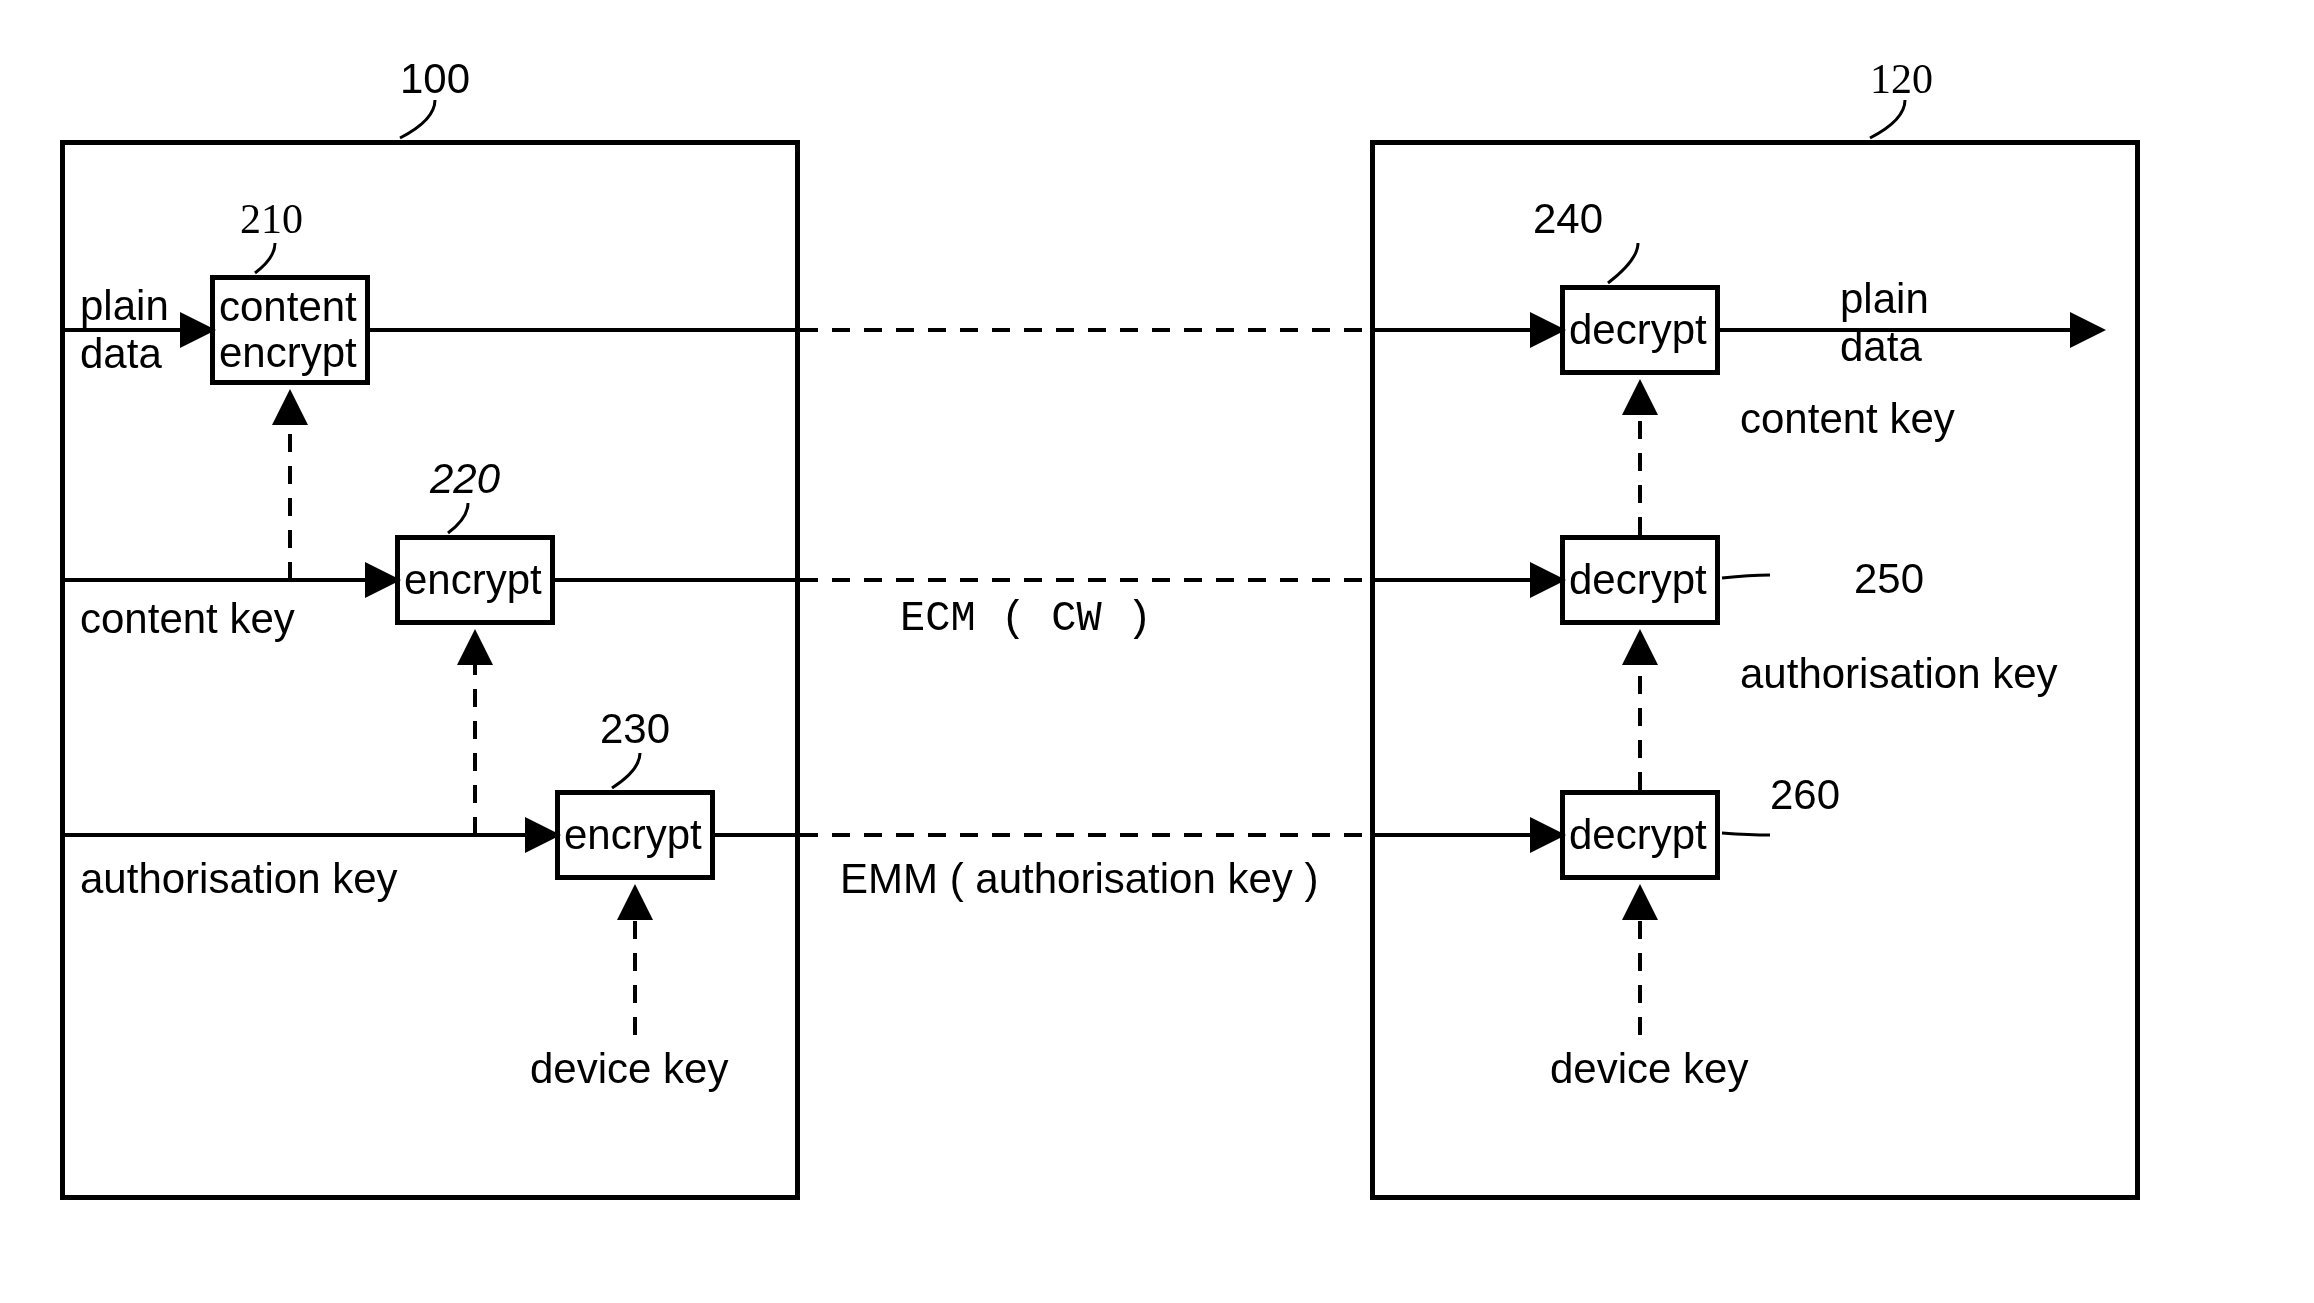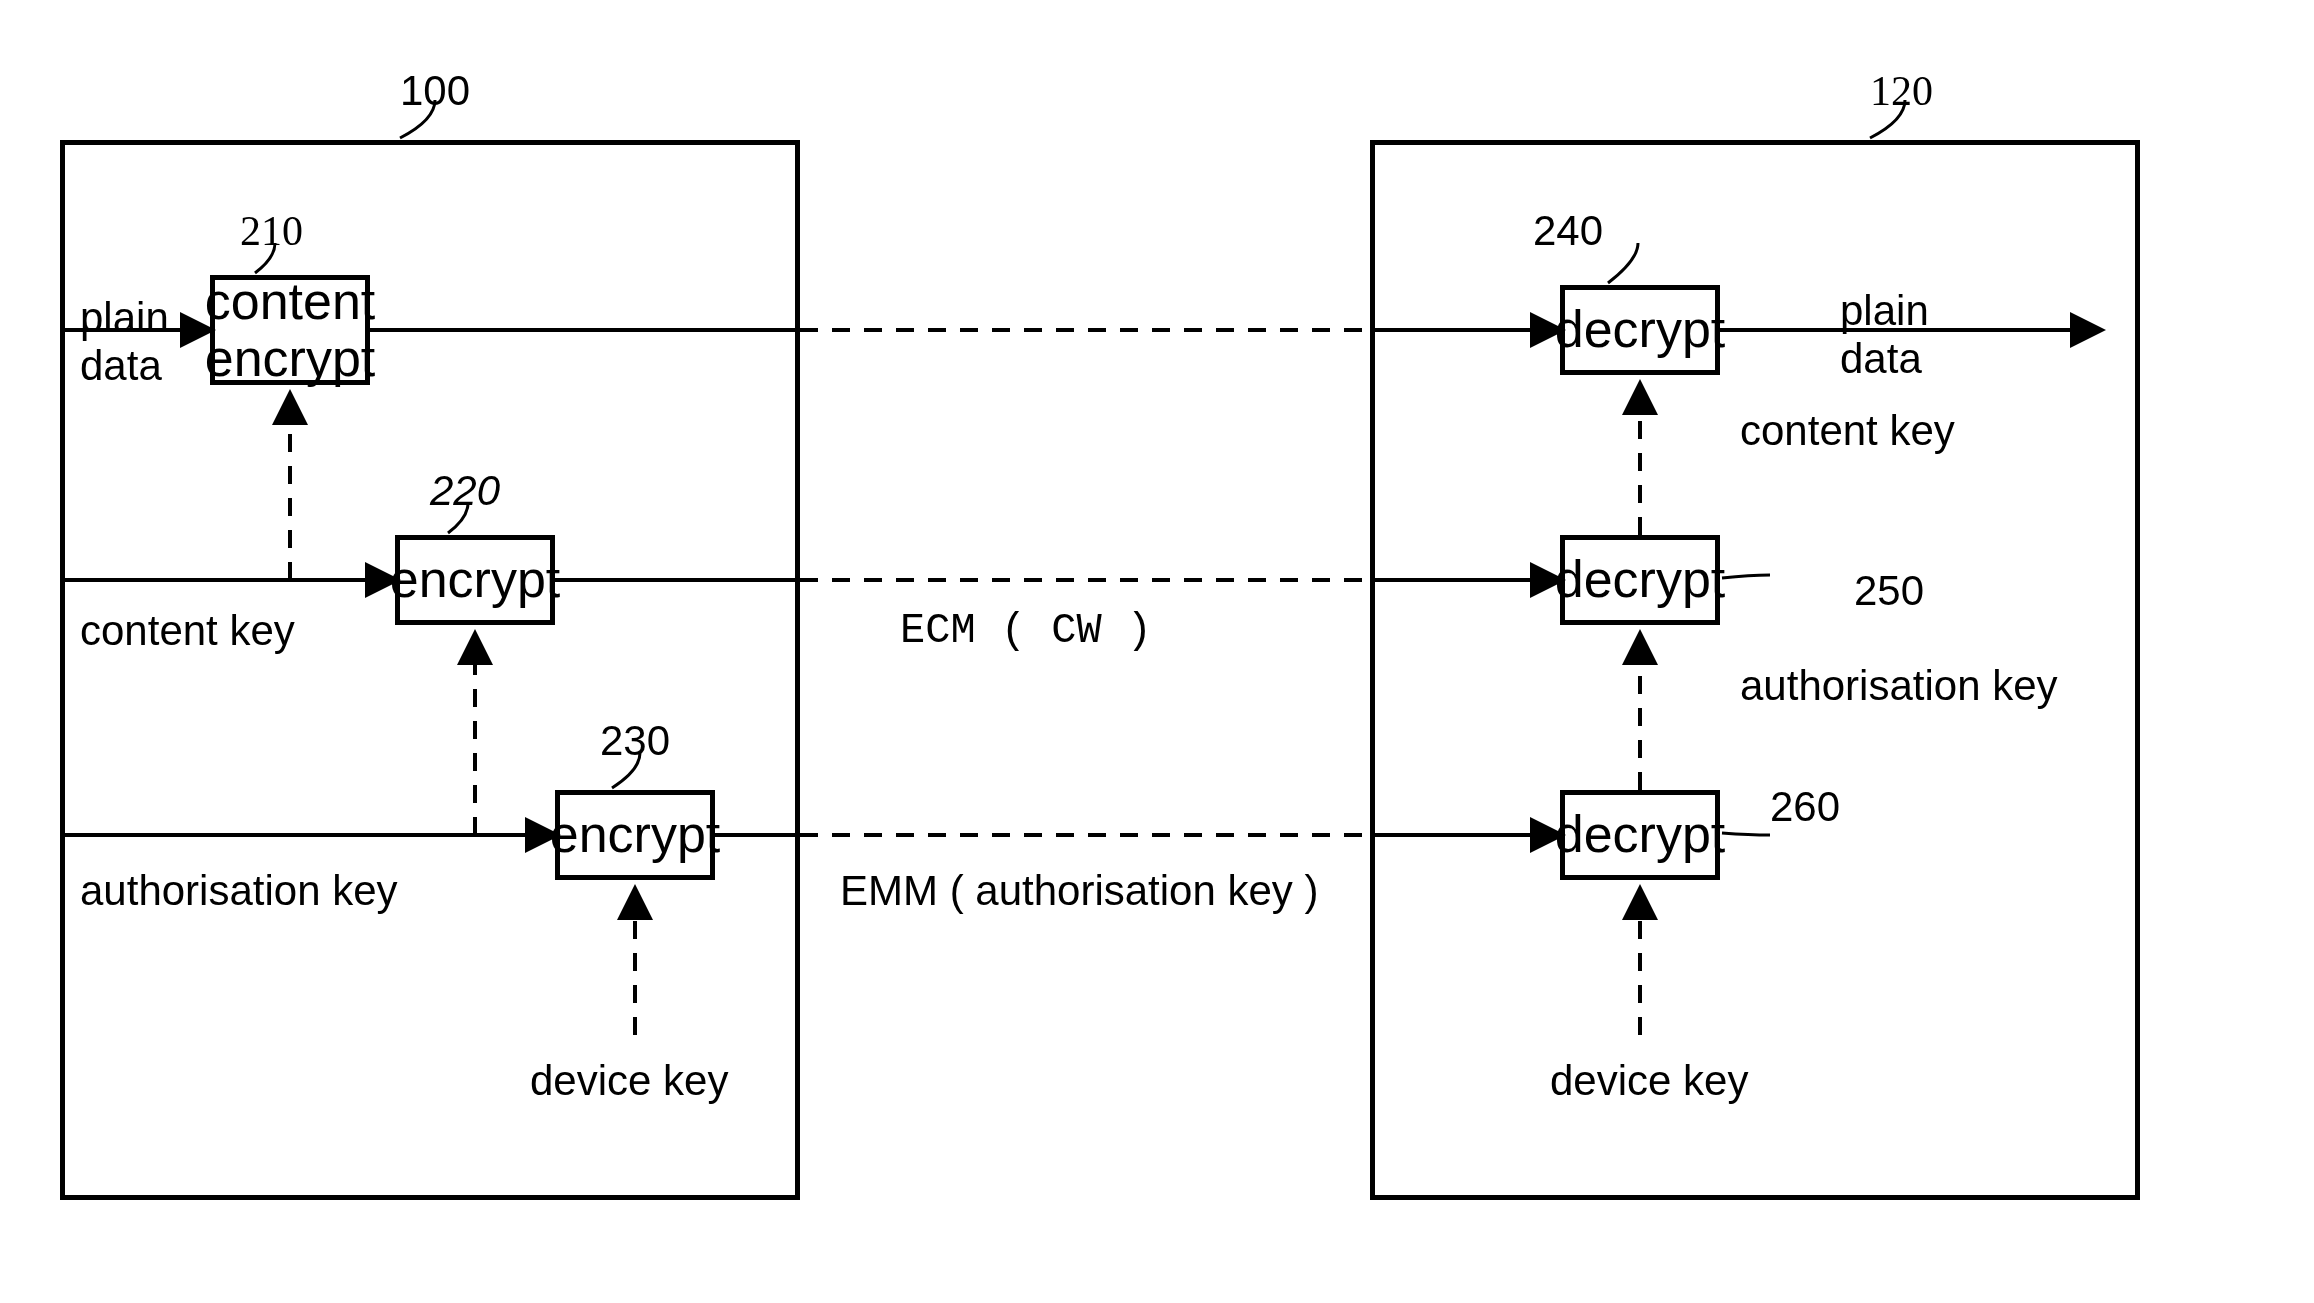--- a/index.html
+++ b/index.html
@@ -16,32 +16,31 @@
   }
   .big-box {
     position: absolute;
     border: 5px solid #000;
   }
   .small-box {
     position: absolute;
     border: 5px solid #000;
     display: flex;
     align-items: center;
-    justify-content: center;
+    justify-content: flex-start;
     text-align: center;
-    font-size: 52px;
+    font-size: 42px;
     line-height: 1.1;
     padding: 4px;
   }
   .label {
     position: absolute;
     font-size: 42px;
     line-height: 1.15;
     white-space: pre;
-    margin-top: 12px;
   }
   svg.overlay {
     position: absolute;
     left: 0; top: 0;
     width: 2314px;
     height: 1303px;
     pointer-events: none;
   }
 </style>
 </head>

